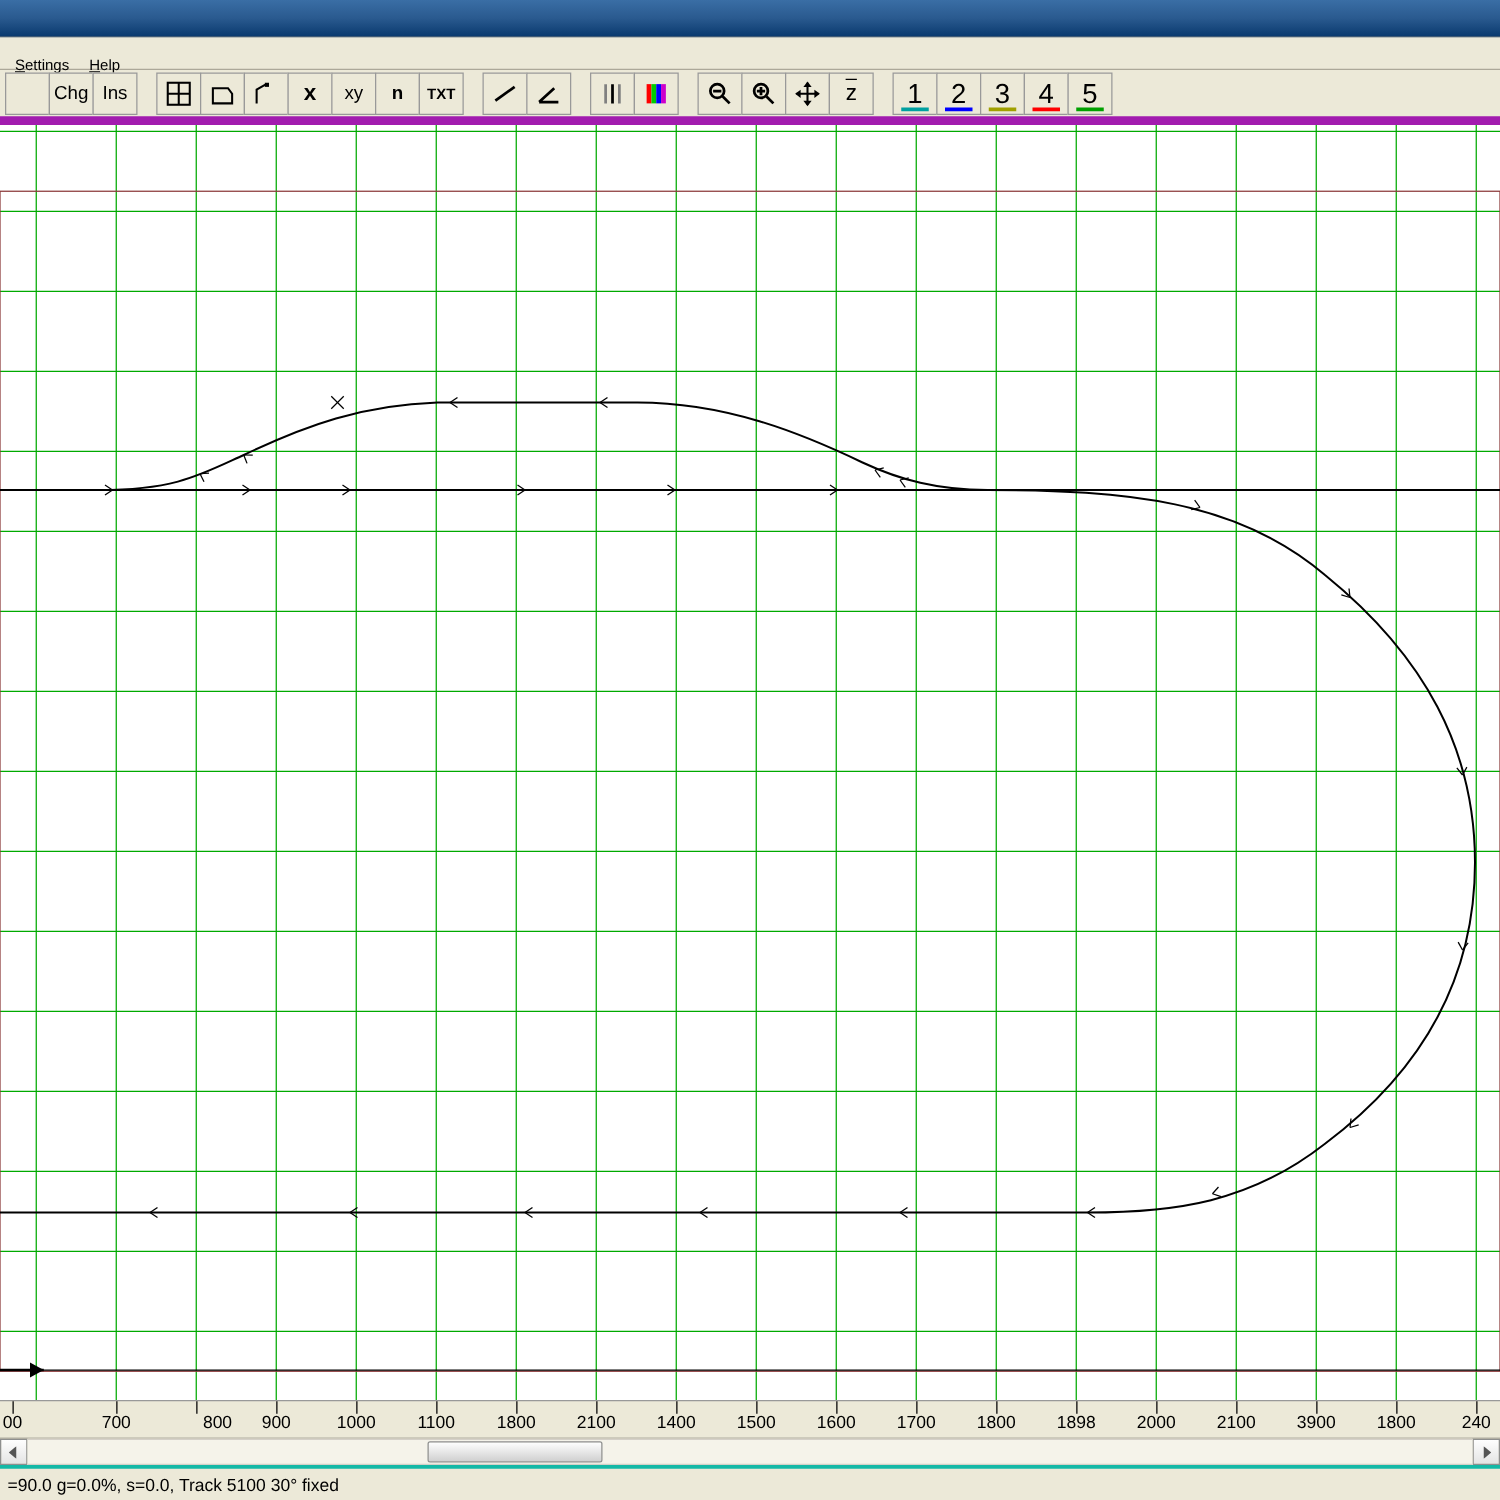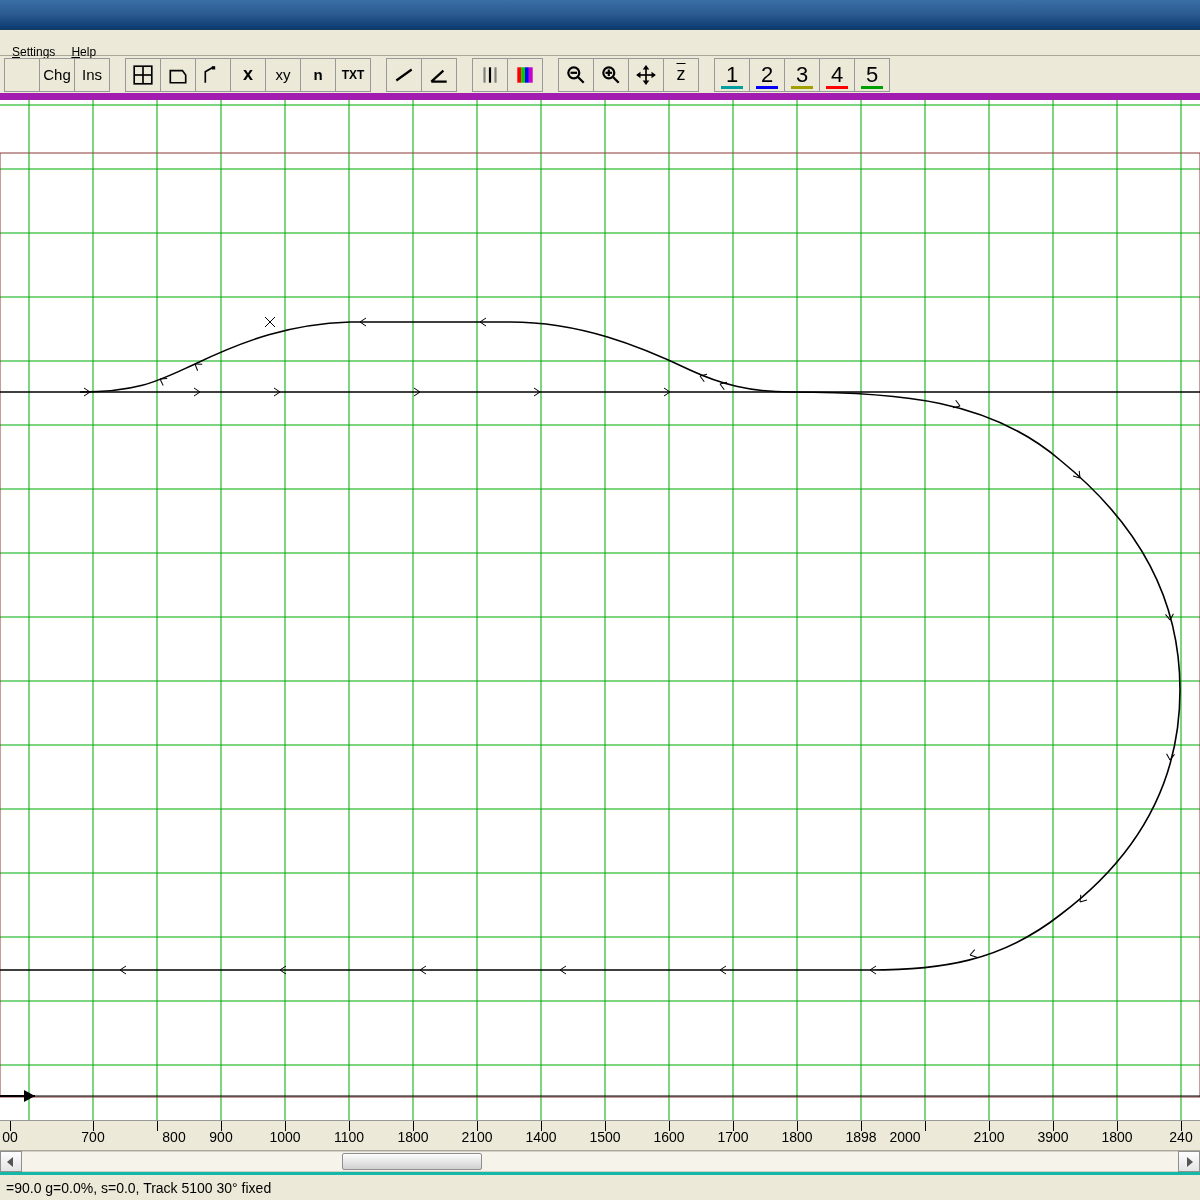--- a/index.html
+++ b/index.html
@@ -479,21 +479,21 @@
       <div class="ruler-lbl" style="left:605px">1500</div>
       <div class="ruler-tick" style="left:669px"></div>
       <div class="ruler-lbl" style="left:669px">1600</div>
       <div class="ruler-tick" style="left:733px"></div>
       <div class="ruler-lbl" style="left:733px">1700</div>
       <div class="ruler-tick" style="left:797px"></div>
       <div class="ruler-lbl" style="left:797px">1800</div>
       <div class="ruler-tick" style="left:861px"></div>
       <div class="ruler-lbl" style="left:861px">1898</div>
       <div class="ruler-tick" style="left:925px"></div>
-      <div class="ruler-lbl" style="left:905px">2000</div>
+      <div class="ruler-lbl" style="left:925px">2000</div>
       <div class="ruler-tick" style="left:989px"></div>
       <div class="ruler-lbl" style="left:989px">2100</div>
       <div class="ruler-tick" style="left:1053px"></div>
       <div class="ruler-lbl" style="left:1053px">3900</div>
       <div class="ruler-tick" style="left:1117px"></div>
       <div class="ruler-lbl" style="left:1117px">1800</div>
       <div class="ruler-tick" style="left:1181px"></div>
       <div class="ruler-lbl" style="left:1181px">240</div>
     </div>
 </div>

